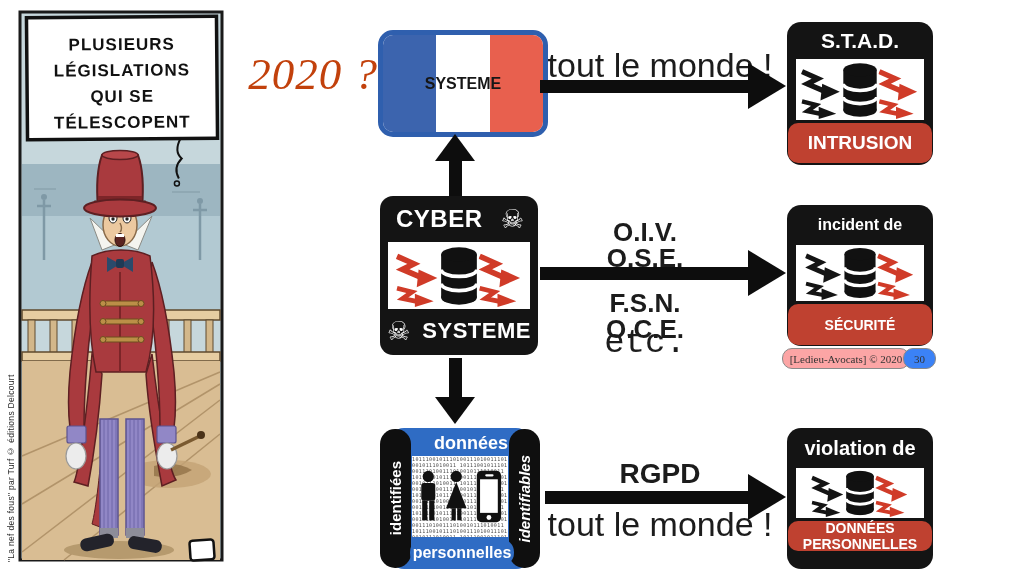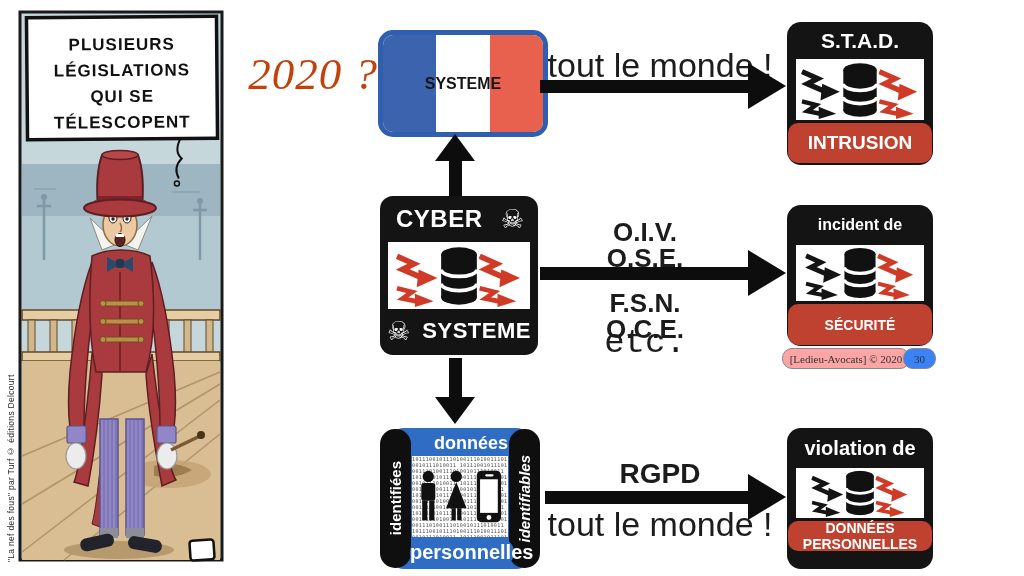--- a/index.html
+++ b/index.html
@@ -94,21 +94,21 @@
   .don-box { left:380px; top:428px; width:160px; height:141px; }
   .don-base { position:absolute; left:8px; right:8px; top:0; bottom:0; background:var(--accent-blue); border-radius:16px; }
   .don-pill { position:absolute; top:1px; width:31px; height:139px; background:#0f0f0f; border-radius:15px; display:flex; align-items:center; justify-content:center; }
   .don-pill.left { left:0; } .don-pill.right { right:0; }
   .don-rot { writing-mode:vertical-rl; transform:rotate(180deg); color:#fff; font-weight:700; font-size:15px; white-space:nowrap; }
   .don-rot.it { font-style:italic; }
   .don-top { position:absolute; left:32px; right:32px; top:2px; height:26px; color:#fff; font-weight:700; font-size:18px; text-align:right; line-height:26px; }
   .don-mid { position:absolute; left:32px; right:32px; top:28px; bottom:32px; background:#fff; overflow:hidden; }
   .binary { position:absolute; inset:0; font-family:"DejaVu Sans Mono", monospace; font-size:5px; line-height:6px; letter-spacing:.4px; color:#4a4a4a; word-break:break-all; }
   .don-icons { position:absolute; inset:0; display:flex; align-items:center; justify-content:center; }
-  .don-bottom { position:absolute; left:30px; right:26px; bottom:3px; height:27px; background:var(--accent-blue); border-radius:13px; color:#fff; font-weight:800; font-size:20px; text-align:center; line-height:27px;margin-top:24px; }
+  .don-bottom { position:absolute; left:30px; right:26px; bottom:3px; height:27px; background:var(--accent-blue); border-radius:13px; color:#fff; font-weight:800; font-size:16px; text-align:center; line-height:27px;margin-top:24px; }
 </style>
 </head>
 <body>
 
 <svg width="0" height="0" style="position:absolute" aria-hidden="true">
   <defs>
     <symbol id="sym-db" viewBox="0 0 42 62">
       <rect x="2" y="8" width="38" height="46" fill="#111"></rect>
       <ellipse cx="21" cy="8" rx="19" ry="7.5" fill="#111"></ellipse>
       <ellipse cx="21" cy="54" rx="19" ry="7.5" fill="#111"></ellipse>

